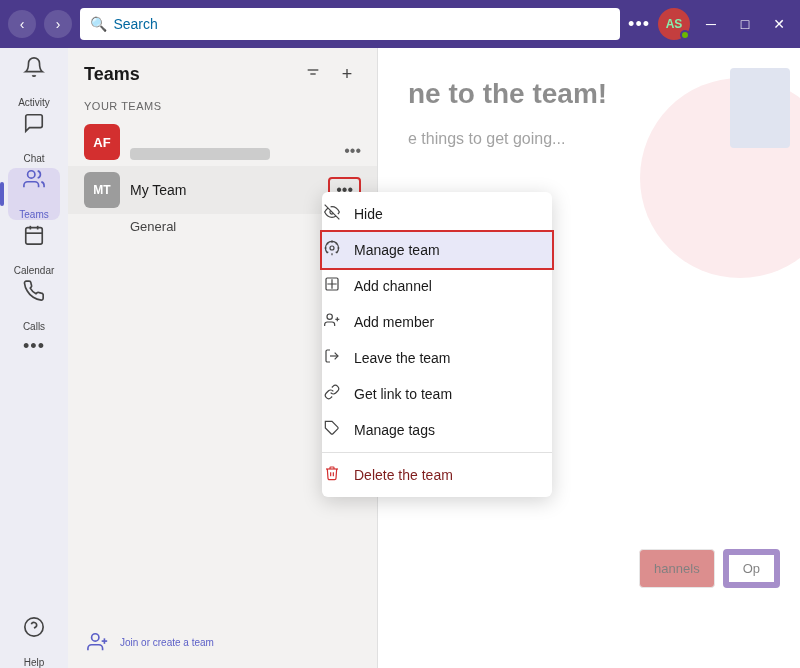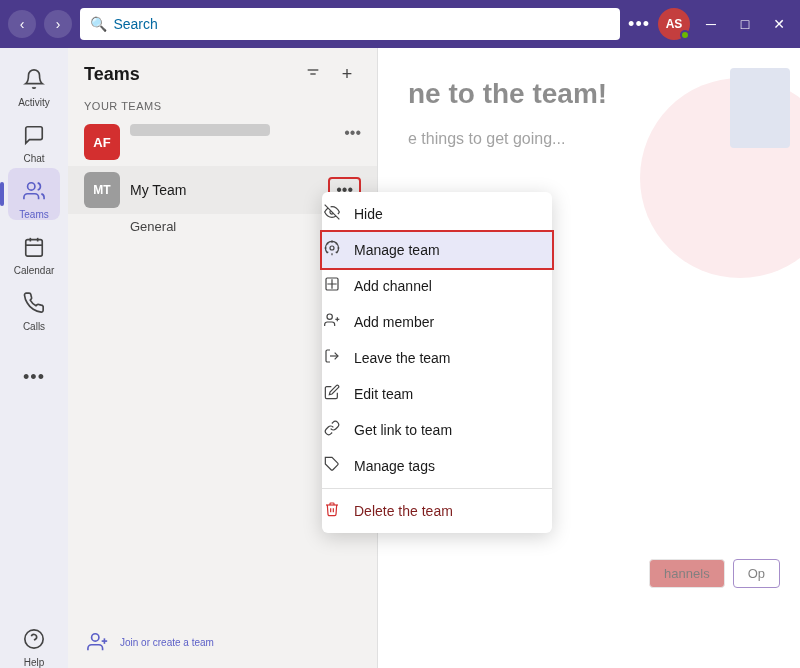--- a/index.html
+++ b/index.html
@@ -45,21 +45,21 @@
     .title-bar-right {
       display: flex; align-items: center; gap: 8px;
     }
     .ellipsis-btn {
       color: #fff; background: none; border: none; cursor: pointer;
       font-size: 18px; letter-spacing: 1px;
     }
     .avatar {
       width: 32px; height: 32px; border-radius: 50%;
       background: #c43e3e;
-      color: #ffffff; font-size: 12px; font-weight: 600;
+      color: #86efac; font-size: 12px; font-weight: 600;
       display: flex; align-items: center; justify-content: center;
       position: relative;
     }
     .avatar-status {
       width: 10px; height: 10px; border-radius: 50%;
       background: #6bb700;
       border: 2px solid #4b3a8c;
       position: absolute; bottom: 0; right: 0;
     }
     .win-btn {
@@ -84,21 +84,21 @@
       align-items: center;
       padding-top: 8px;
       gap: 4px;
     }
     .sidebar-item {
       width: 52px;
       height: 52px;
       display: flex;
       flex-direction: column;
       align-items: center;
-      justify-content: flex-end;
+      justify-content: space-between;
       cursor: pointer;
       border-radius: 8px;
       gap: 2px;
       position: relative;
     }
     .sidebar-item.active { background: #ddd8f0; }
     .sidebar-item.active::before {
       content: '';
       position: absolute;
       left: -8px; top: 50%; transform: translateY(-50%);
@@ -153,21 +153,21 @@
       font-size: 11px;
       color: #666;
       padding: 4px 16px 6px;
       text-transform: uppercase;
       letter-spacing: 0.5px;
     }
 
     
     .team-item-af {
       display: flex;
-      align-items: flex-start;
+      align-items: flex-end;
       padding: 6px 16px;
       gap: 10px;
       cursor: pointer;
     }
     .team-avatar-af {
       width: 36px; height: 36px; border-radius: 6px;
       background: #d32f2f;
       color: #fff; font-size: 13px; font-weight: 600;
       display: flex; align-items: center; justify-content: center;
     }
@@ -450,21 +450,21 @@
 
     <div style="position:absolute; right:0; top:0; width:240px; height:300px; overflow:hidden;">
       <div style="width:200px;height:200px;background:#f8d7da;border-radius:50%;position:absolute;right:-40px;top:30px;"></div>
       <div style="position:absolute;right:10px;top:20px;width:60px;height:80px;background:#c0c8e0;border-radius:4px;"></div>
     </div>
 
     <div style="position:absolute; bottom:80px; right:20px; display:flex; gap:8px;">
       <button style="padding:6px 14px;border:1px solid #ccc;border-radius:4px;background:#b91c1c;cursor:pointer;font-size:13px;">
         <span>hannels</span>
       </button>
-      <button style="padding:6px 14px;border:1px solid #4c1d95;border-radius:4px;background:#fff;cursor:pointer;font-size:13px;">
+      <button style="padding:6px 14px;border:6px solid #4c1d95;border-radius:4px;background:#fff;cursor:pointer;font-size:13px;">
         <span>Op</span>
       </button>
     </div>
 
     <div class="content-overlay"></div>
   </div>
 
 </div>
 
 <div class="context-menu">
@@ -516,29 +516,20 @@
     <span class="ctx-icon">
       <svg width="16" height="16" viewBox="0 0 24 24" fill="none" stroke="#444" stroke-width="1.8">
         <path d="M9 21H5a2 2 0 0 1-2-2V5a2 2 0 0 1 2-2h4"></path>
         <polyline points="16 17 21 12 16 7"></polyline>
         <line x1="21" y1="12" x2="9" y2="12"></line>
       </svg>
     </span>
     <span>Leave the team</span>
   </div>
 
-  <div class="ctx-item">
-    <span class="ctx-icon">
-      <svg width="16" height="16" viewBox="0 0 24 24" fill="none" stroke="#444" stroke-width="1.8">
-        <path d="M11 4H4a2 2 0 0 0-2 2v14a2 2 0 0 0 2 2h14a2 2 0 0 0 2-2v-7"></path>
-        <path d="M18.5 2.5a2.121 2.121 0 0 1 3 3L12 15l-4 1 1-4 9.5-9.5z"></path>
-      </svg>
-    </span>
-    <span>Edit team</span>
-  </div>
 
   <div class="ctx-item">
     <span class="ctx-icon">
       <svg width="16" height="16" viewBox="0 0 24 24" fill="none" stroke="#444" stroke-width="1.8">
         <path d="M10 13a5 5 0 0 0 7.54.54l3-3a5 5 0 0 0-7.07-7.07l-1.72 1.71"></path>
         <path d="M14 11a5 5 0 0 0-7.54-.54l-3 3a5 5 0 0 0 7.07 7.07l1.71-1.71"></path>
       </svg>
     </span>
     <span>Get link to team</span>
   </div>

